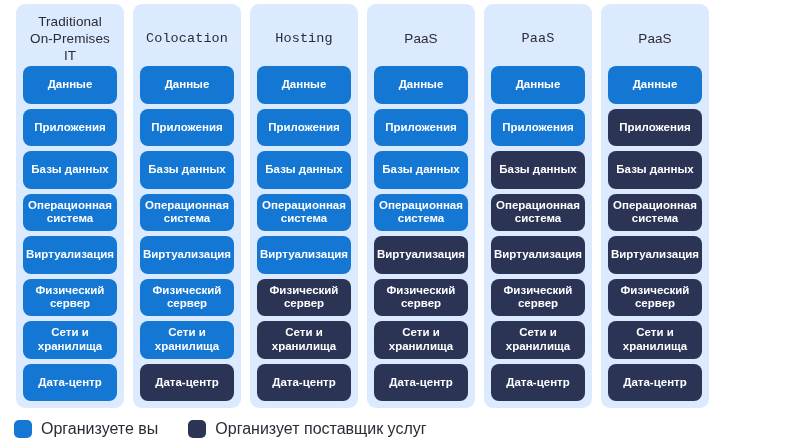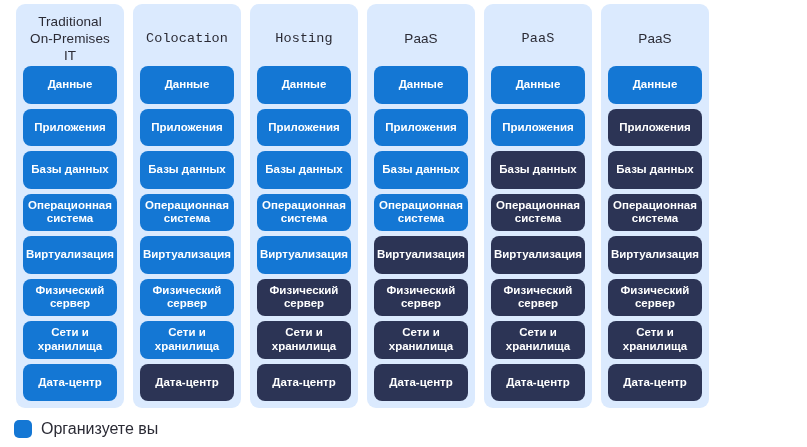--- a/index.html
+++ b/index.html
@@ -196,15 +196,19 @@
           <div class="cell provider">Дата-центр</div>
         </div>
       </div>
     </div>
 
   <div class="legend">
       <div class="legend-item">
         <span class="legend-swatch customer"></span>
         <span class="legend-label">Организуете вы</span>
       </div>
+      <div class="legend-item">
+        <span class="legend-swatch provider"></span>
+        <span class="legend-label">Организует поставщик услуг</span>
+      </div>
     </div>
 
 </div>
 
 </body></html>

